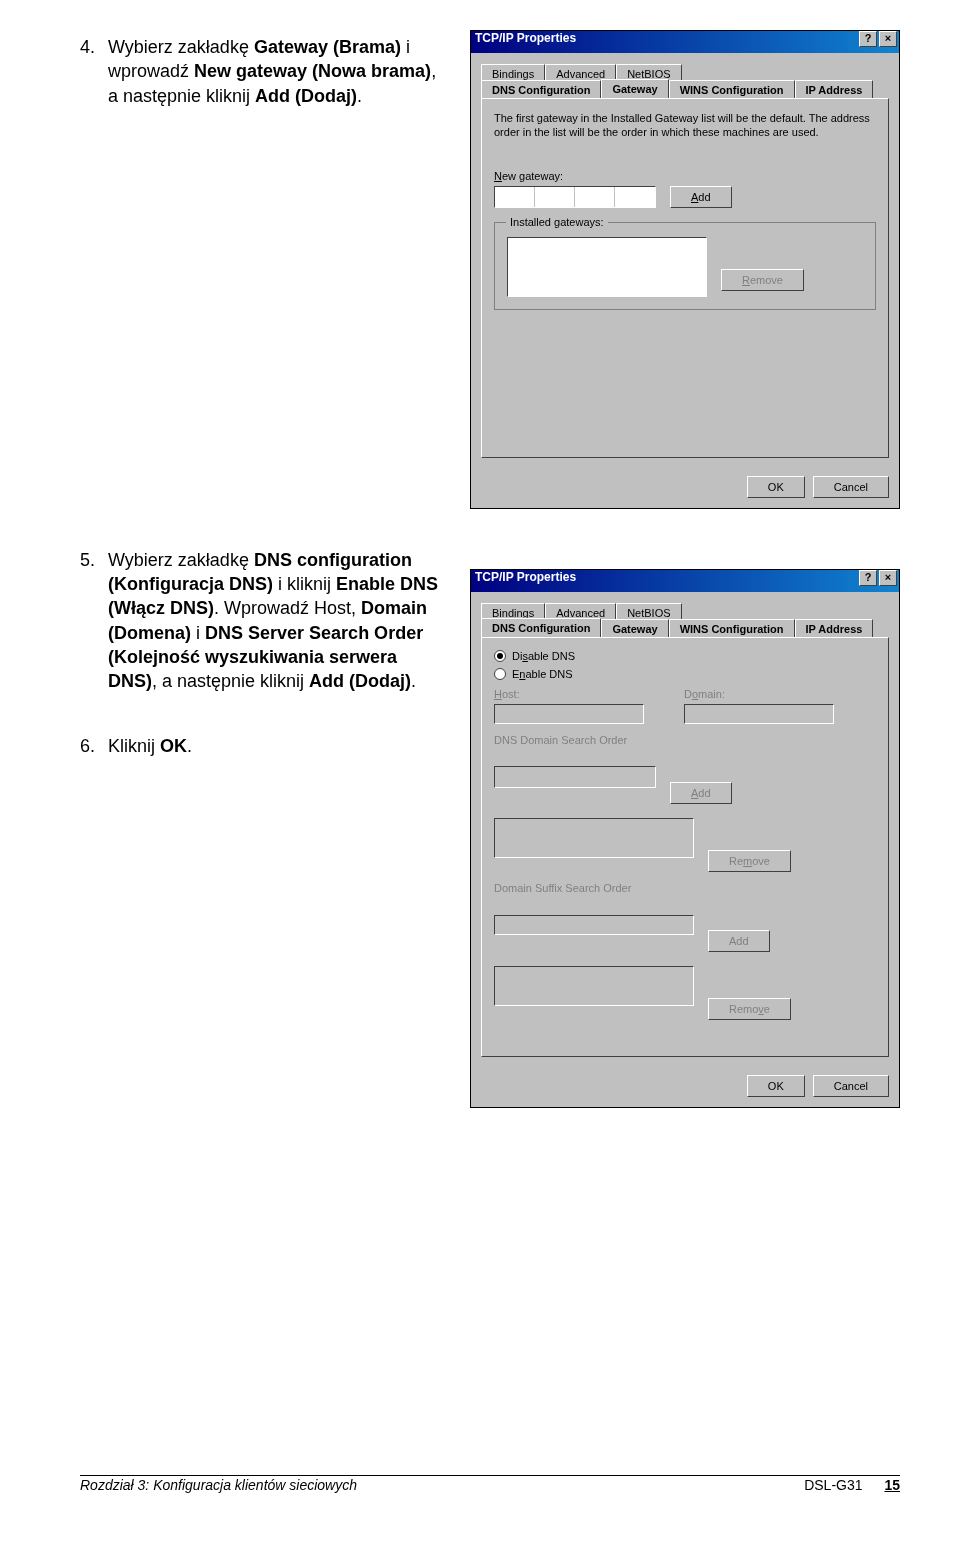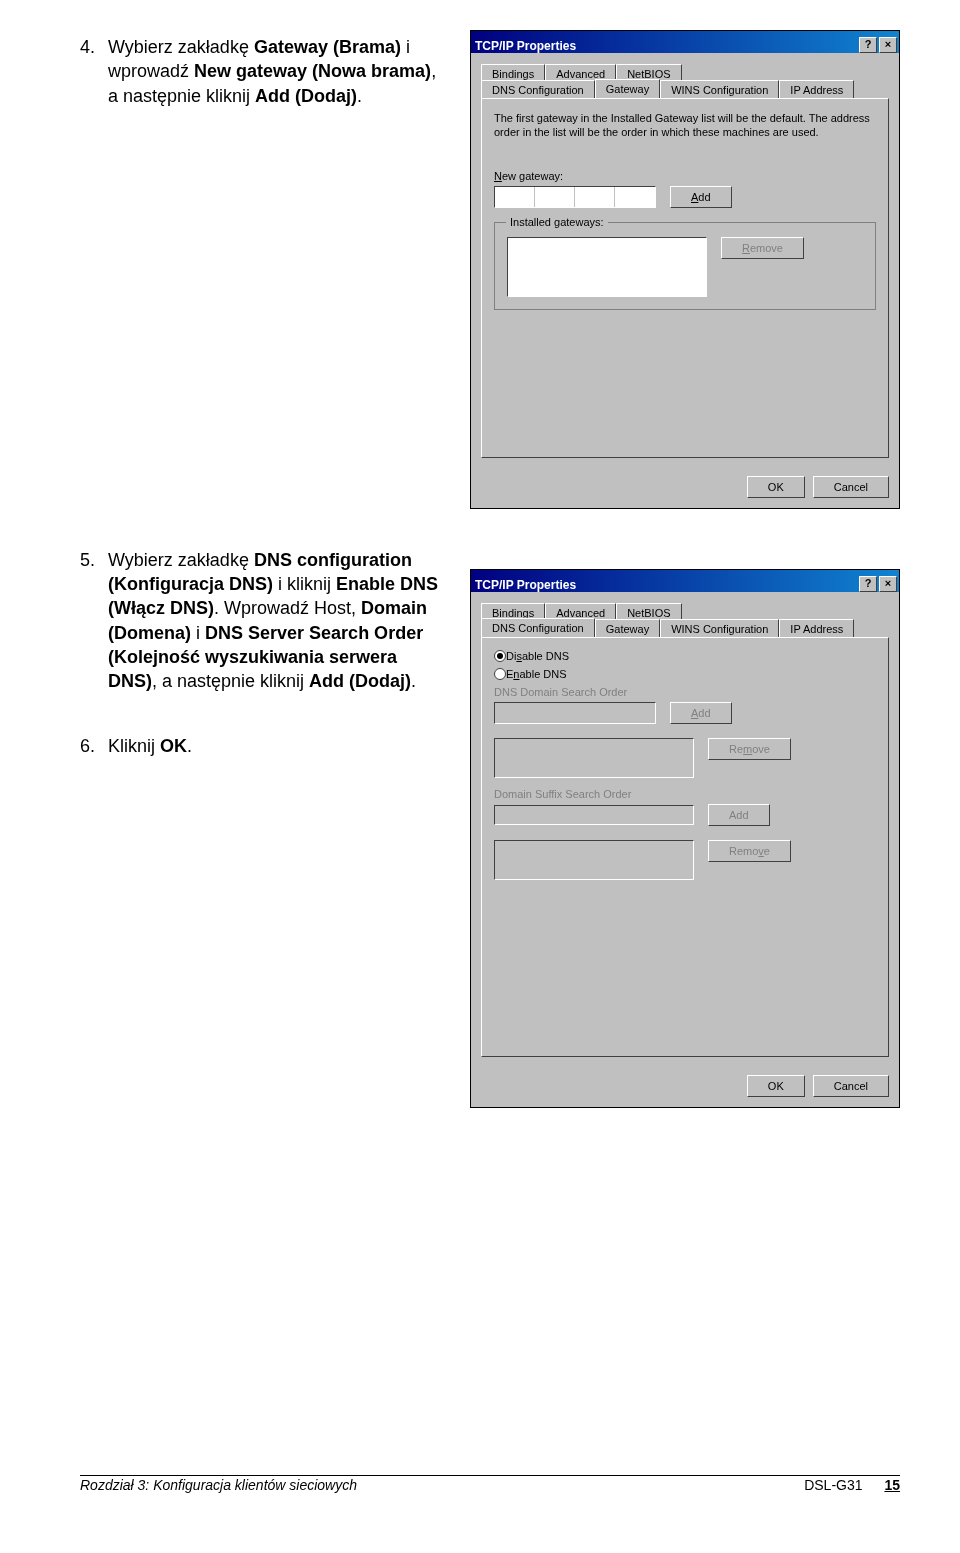--- a/index.html
+++ b/index.html
@@ -48,21 +48,21 @@
     font-family: Tahoma, Arial, sans-serif;
     font-size: 11px;
     color: #000;
     margin-bottom: 60px;
   }
 
   .titlebar {
     background: linear-gradient(to right, #000080, #1084d0);
     color: #fff;
     display: flex;
-    align-items: flex-end;
+    align-items: flex-start;
     font-weight: bold;
     height: 22px;
     padding: 0 2px 0 4px;
     font-size: 12px;
     justify-content: space-between;
   }
   .titlebar-buttons { display: flex; gap: 2px; }
   .tbtn {
     width: 18px;
     height: 16px;
@@ -77,21 +77,21 @@
     font-size: 11px;
     color: #000;
   }
 
   .dlgbody {
     padding: 8px 10px 10px 10px;
   }
 
   
   .tabs { display: flex; }
-  .tabs-row2 { display: flex; margin-top: -1px; }
+  .tabs-row2 { display: flex; margin-top: -1px; font-weight: bold; }
   .tab {
     border-top: 1px solid #fff;
     border-left: 1px solid #fff;
     border-right: 1px solid #404040;
     border-bottom: none;
     padding: 3px 10px;
     background: #c0c0c0;
     font-size: 11px;
     position: relative;
     top: 1px;
@@ -156,21 +156,21 @@
     background: #c0c0c0;
     border-top: 1px solid #fff;
     border-left: 1px solid #fff;
     border-right: 1px solid #404040;
     border-bottom: 1px solid #404040;
     padding: 4px 20px;
     font-size: 11px;
     text-align: center;
     display: inline-block;
   }
-  .btn.disabled { color: #808080; }
+  .btn.disabled { color: #808080; margin-top: 32px; }
 
   .groupbox {
     border: 1px solid #808080;
     padding: 14px 12px 12px 12px;
     position: relative;
     margin-top: 12px;
   }
   .groupbox .legend {
     position: absolute;
     top: -7px;
@@ -203,21 +203,21 @@
     display: flex;
     justify-content: flex-end;
     gap: 8px;
     padding: 8px 10px 10px 10px;
   }
 
   
   .radioopt {
     display: flex;
     align-items: center;
-    gap: 0;
+    gap: 6px;
     margin-bottom: 6px;
   }
   .radio {
     width: 12px; height: 12px;
     border-radius: 50%;
     border: 1px solid #404040;
     background: #fff;
     display: inline-flex;
     align-items: center;
     justify-content: center;
@@ -370,20 +370,30 @@
         <div class="tabpanel tall">
           <div class="radioopt">
             <span class="radio sel"></span>
             <span><span>Di</span><span class="underline-key">s</span><span>able DNS</span></span>
           </div>
           <div class="radioopt">
             <span class="radio"></span>
             <span><span>E</span><span class="underline-key">n</span><span>able DNS</span></span>
           </div>
 
+          <div class="hd-row">
+            <div>
+              <div class="lbl disabled-text"><span class="underline-key">H</span><span>ost:</span></div>
+              <div class="smallinput"></div>
+            </div>
+            <div>
+              <div class="lbl disabled-text"><span>D</span><span class="underline-key">o</span><span>main:</span></div>
+              <div class="smallinput"></div>
+            </div>
+          </div>
 
           <div class="lbl disabled-text">DNS Domain Search Order</div>
           <div class="iprow">
             <span class="ipinput" style="background:#c0c0c0">
               <span class="oct">&nbsp;</span>
                 <span class="oct">&nbsp;</span>
                 <span class="oct">&nbsp;</span>
                 <span class="oct">&nbsp;</span>
             </span>
             <span class="btn disabled"><span class="underline-key">A</span><span>dd</span></span>

